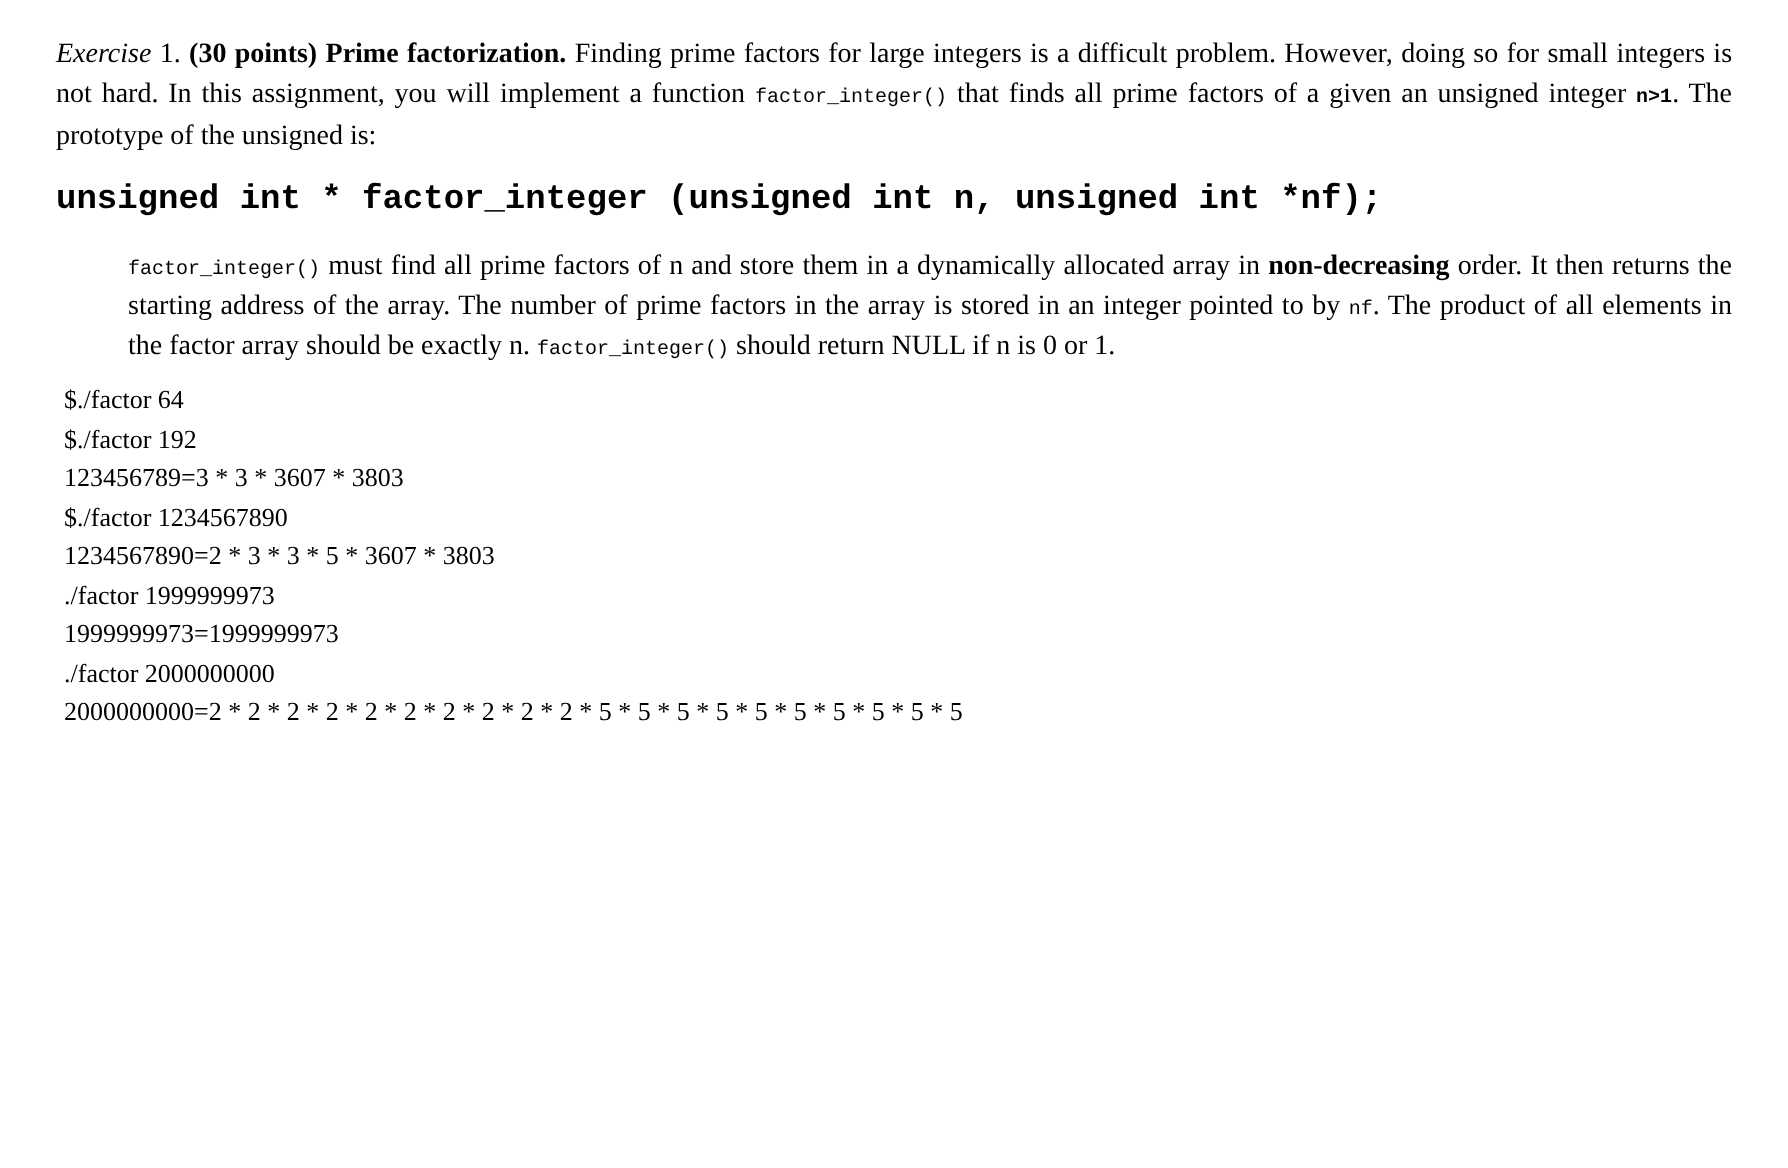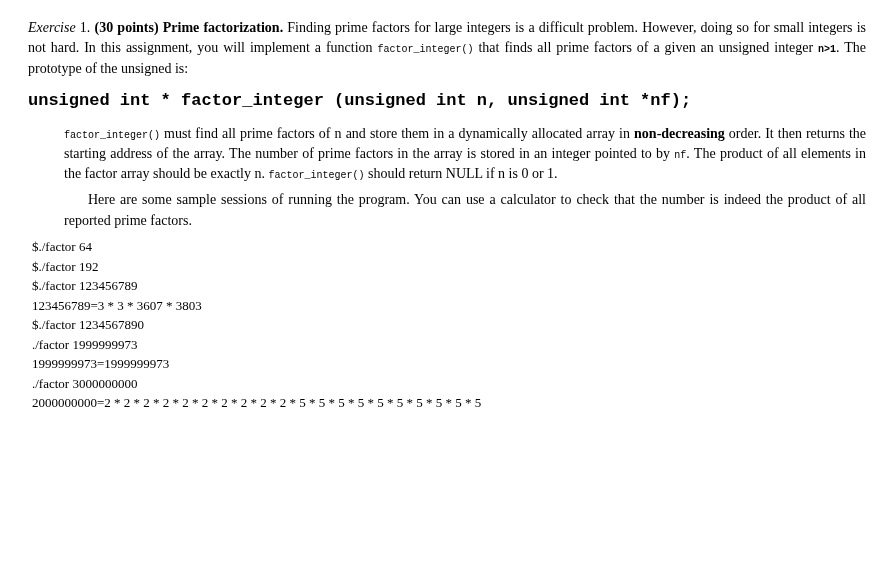--- a/index.html
+++ b/index.html
@@ -84,29 +84,26 @@
 
   <div class="function-prototype">
     <span>unsigned int * factor_integer (unsigned int n, unsigned int *nf);</span>
   </div>
 
   <div class="body-paragraph">
     <span class="code-inline">factor_integer()</span><span> must find all prime factors of n and store them in a dynamically allocated array in </span><span class="bold">non-decreasing</span><span> order. It then returns the starting address of the array. The number of prime factors in the array is stored in an integer pointed to by </span><span class="code-inline">nf</span><span>. The product of all elements in the factor array should be exactly n. </span><span class="code-inline">factor_integer()</span><span> should return NULL if n is 0 or 1.</span>
   </div>
 
 
-  <div class="body-paragraph-indent">
-    <span>Here are some sample sessions of running the program. You can use a calculator to check that the number is indeed the product of all reported prime factors.</span>
-  </div>
 
   <div class="code-block">
     <span class="code-line">$./factor 64</span>
     <span class="code-line">$./factor 192</span>
-    <span class="code-line">$./factor 123456789</span>
     <span class="code-line">123456789=3 * 3 * 3607 * 3803</span>
     <span class="code-line">$./factor 1234567890</span>
+    <span class="code-line">1234567890=2 * 3 * 3 * 5 * 3607 * 3803</span>
     <span class="code-line">./factor 1999999973</span>
     <span class="code-line">1999999973=1999999973</span>
-    <span class="code-line">./factor 3000000000</span>
+    <span class="code-line">./factor 2000000000</span>
     <span class="code-line">2000000000=2 * 2 * 2 * 2 * 2 * 2 * 2 * 2 * 2 * 2 * 5 * 5 * 5 * 5 * 5 * 5 * 5 * 5 * 5 * 5</span>
   </div>
 
 </div>
 
 </body></html>

